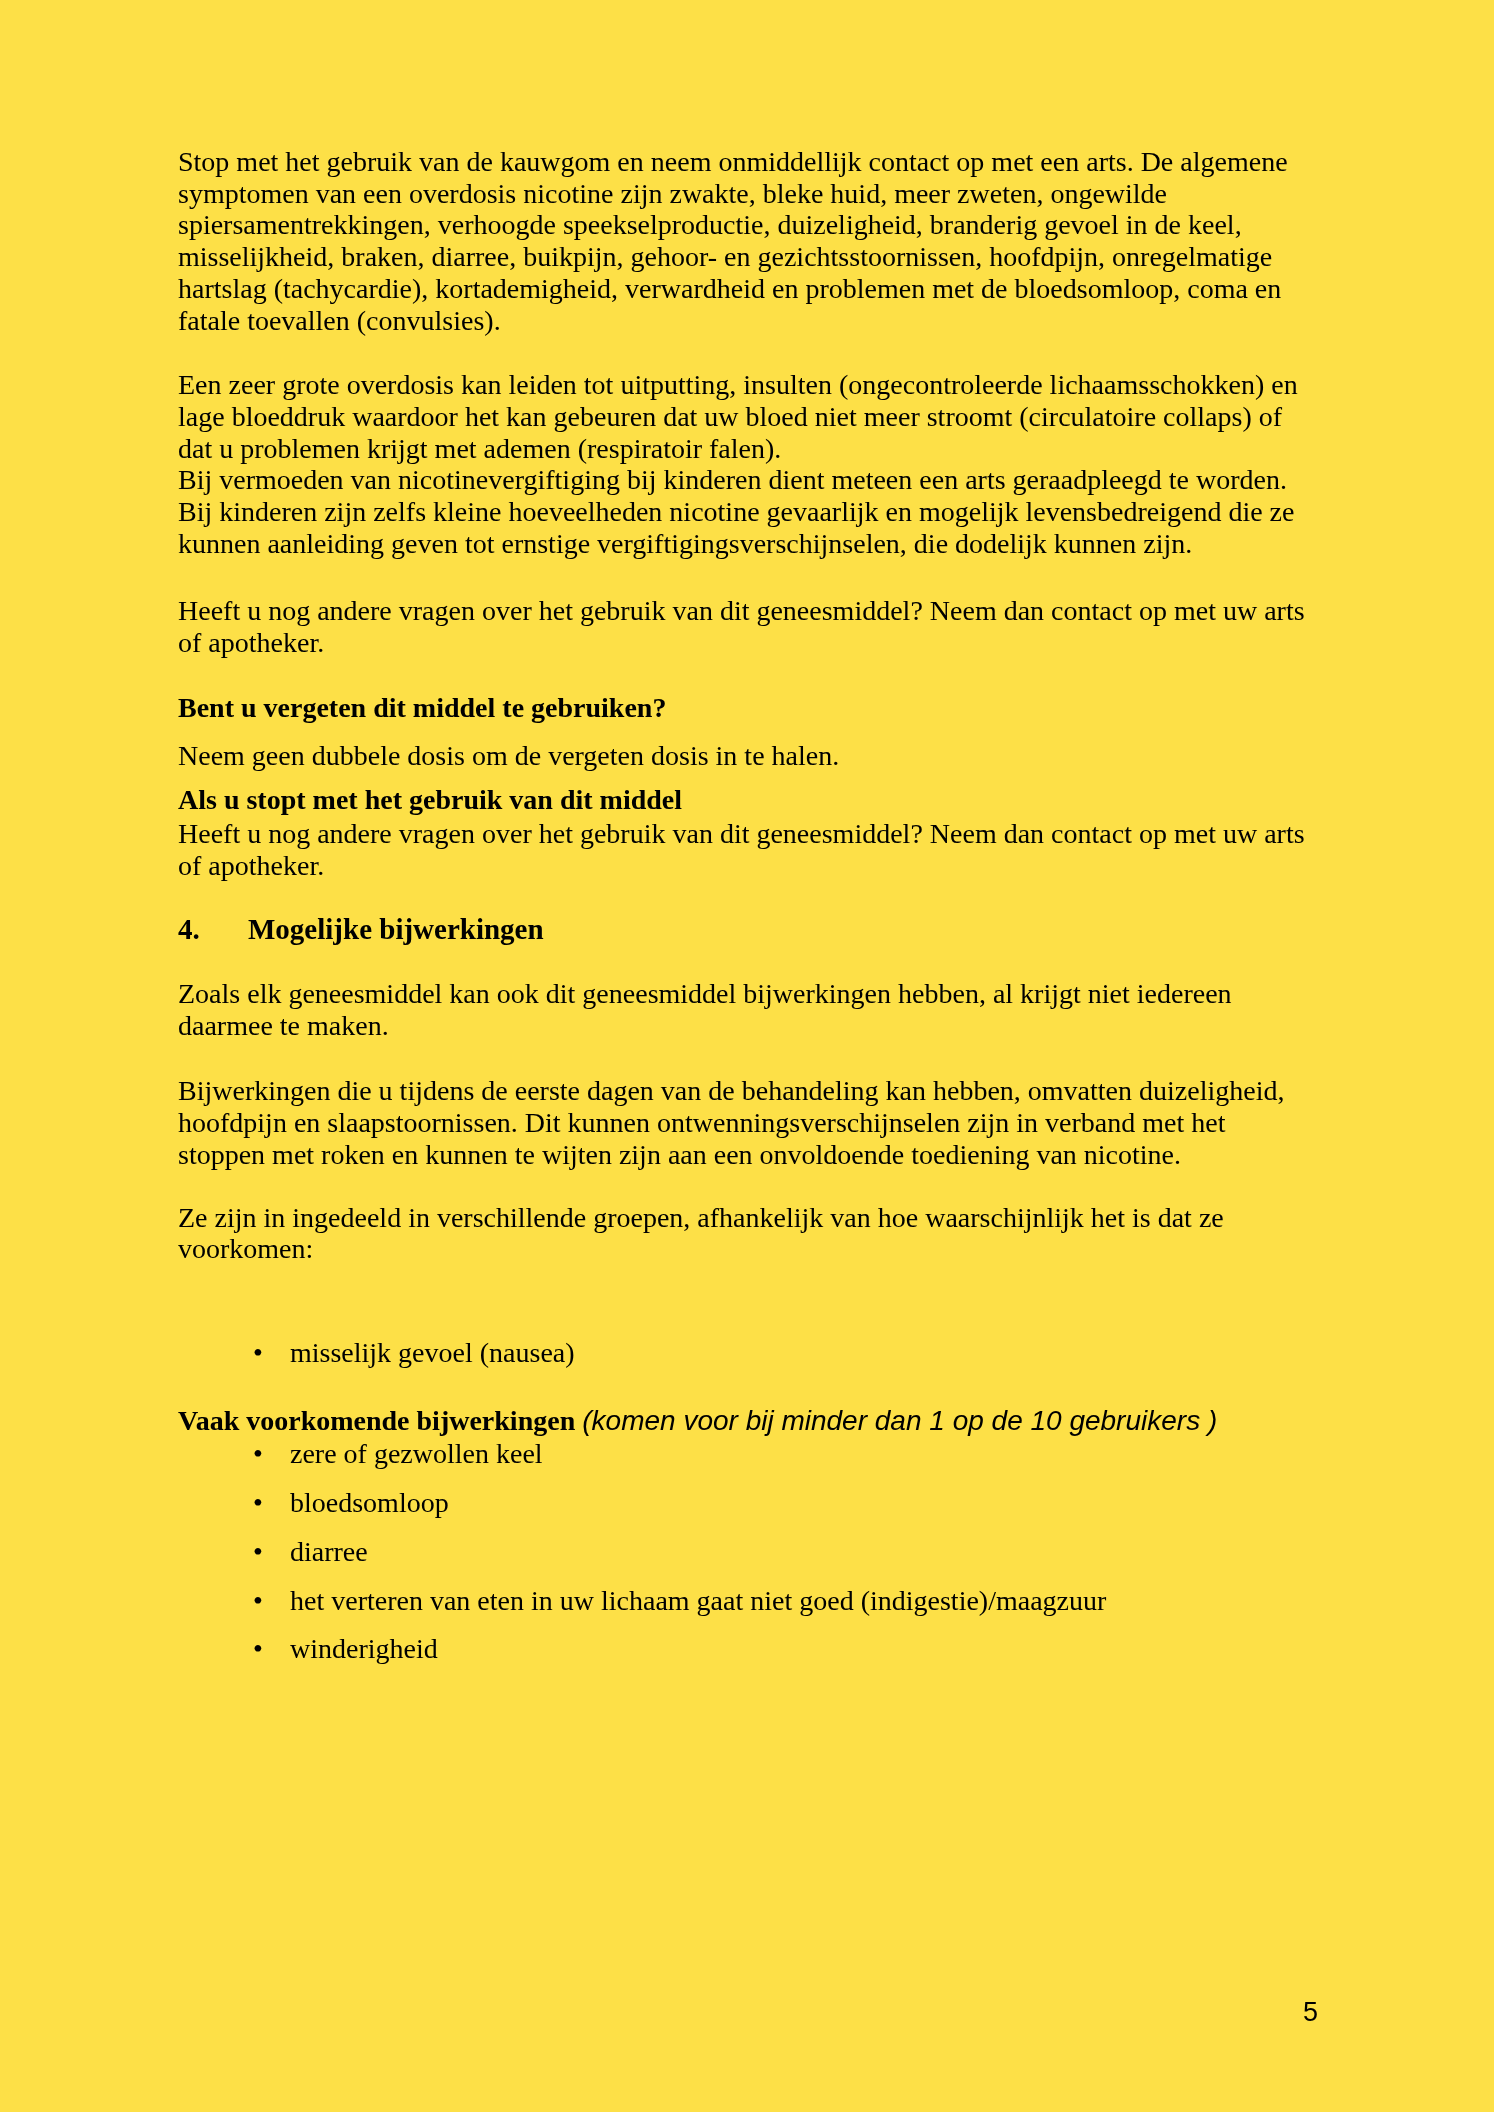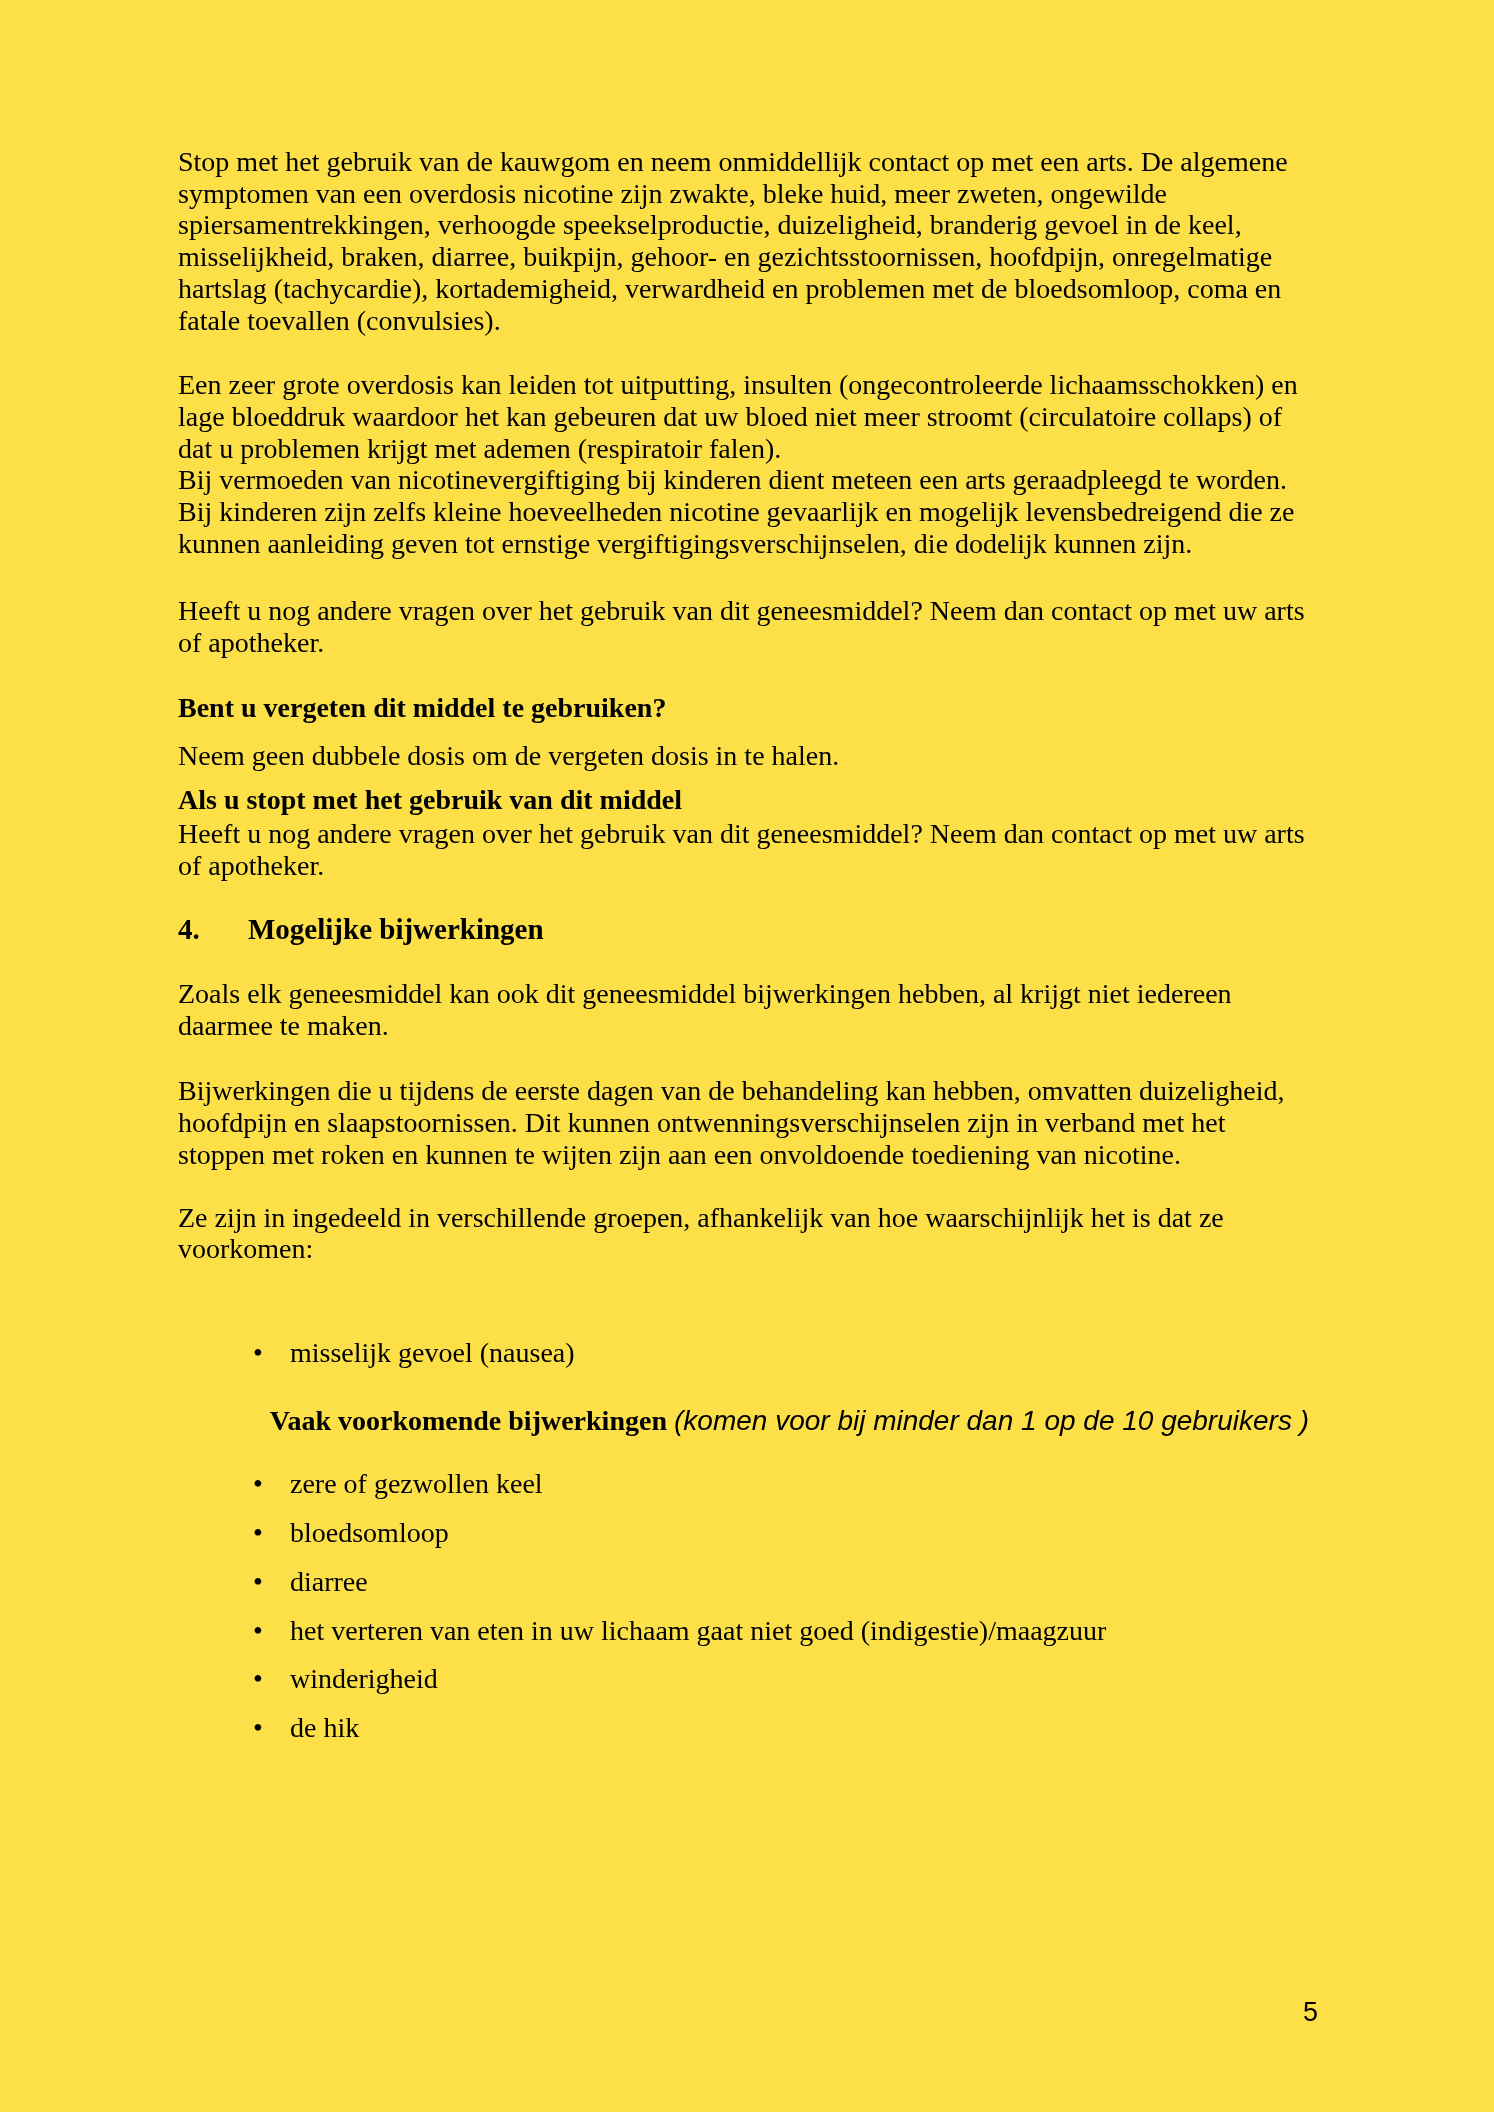--- a/index.html
+++ b/index.html
@@ -18,21 +18,21 @@
     position: absolute;
     inset: 0;
     padding: 146px 185px 0 178px;
     background: #fde047;
   }
   .para        { margin-bottom: 32px; text-align: left; }
   .mb0  { margin-bottom: 0; }
   .mb1  { margin-bottom: 2px; }
   .mb13 { margin-bottom: 13px; margin-top: 16px; }
   .mb14 { margin-bottom: 14px; }
-  .mb16 { margin-bottom: 32px; text-align: right; }
+  .mb16 { margin-bottom: 2px; }
   .mb31 { margin-bottom: 31px; }
   .mb33 { margin-bottom: 33px; }
   .mb34 { margin-bottom: 34px; }
   .mb36 { margin-bottom: 36px; }
   .mb37 { margin-bottom: 37px; }
   .mb72 { margin-bottom: 72px; }
   .h-bold { font-weight: bold; }
   .section-heading {
     display: flex;
     font-weight: bold;
@@ -109,18 +109,17 @@
     <span class="lead">Vaak voorkomende bijwerkingen</span>
     <span class="qualifier">(komen voor bij minder dan 1 op de 10 gebruikers )</span>
   </p>
 
   <ul class="bullets">
     <li>zere of gezwollen keel</li>
     <li>bloedsomloop</li>
     <li>diarree</li>
     <li>het verteren van eten in uw lichaam gaat niet goed (indigestie)/maagzuur</li>
     <li>winderigheid</li>
-    <li>de hik</li>
   </ul>
 
   <div class="page-number">5</div>
 
 </div>
 
 </body></html>

